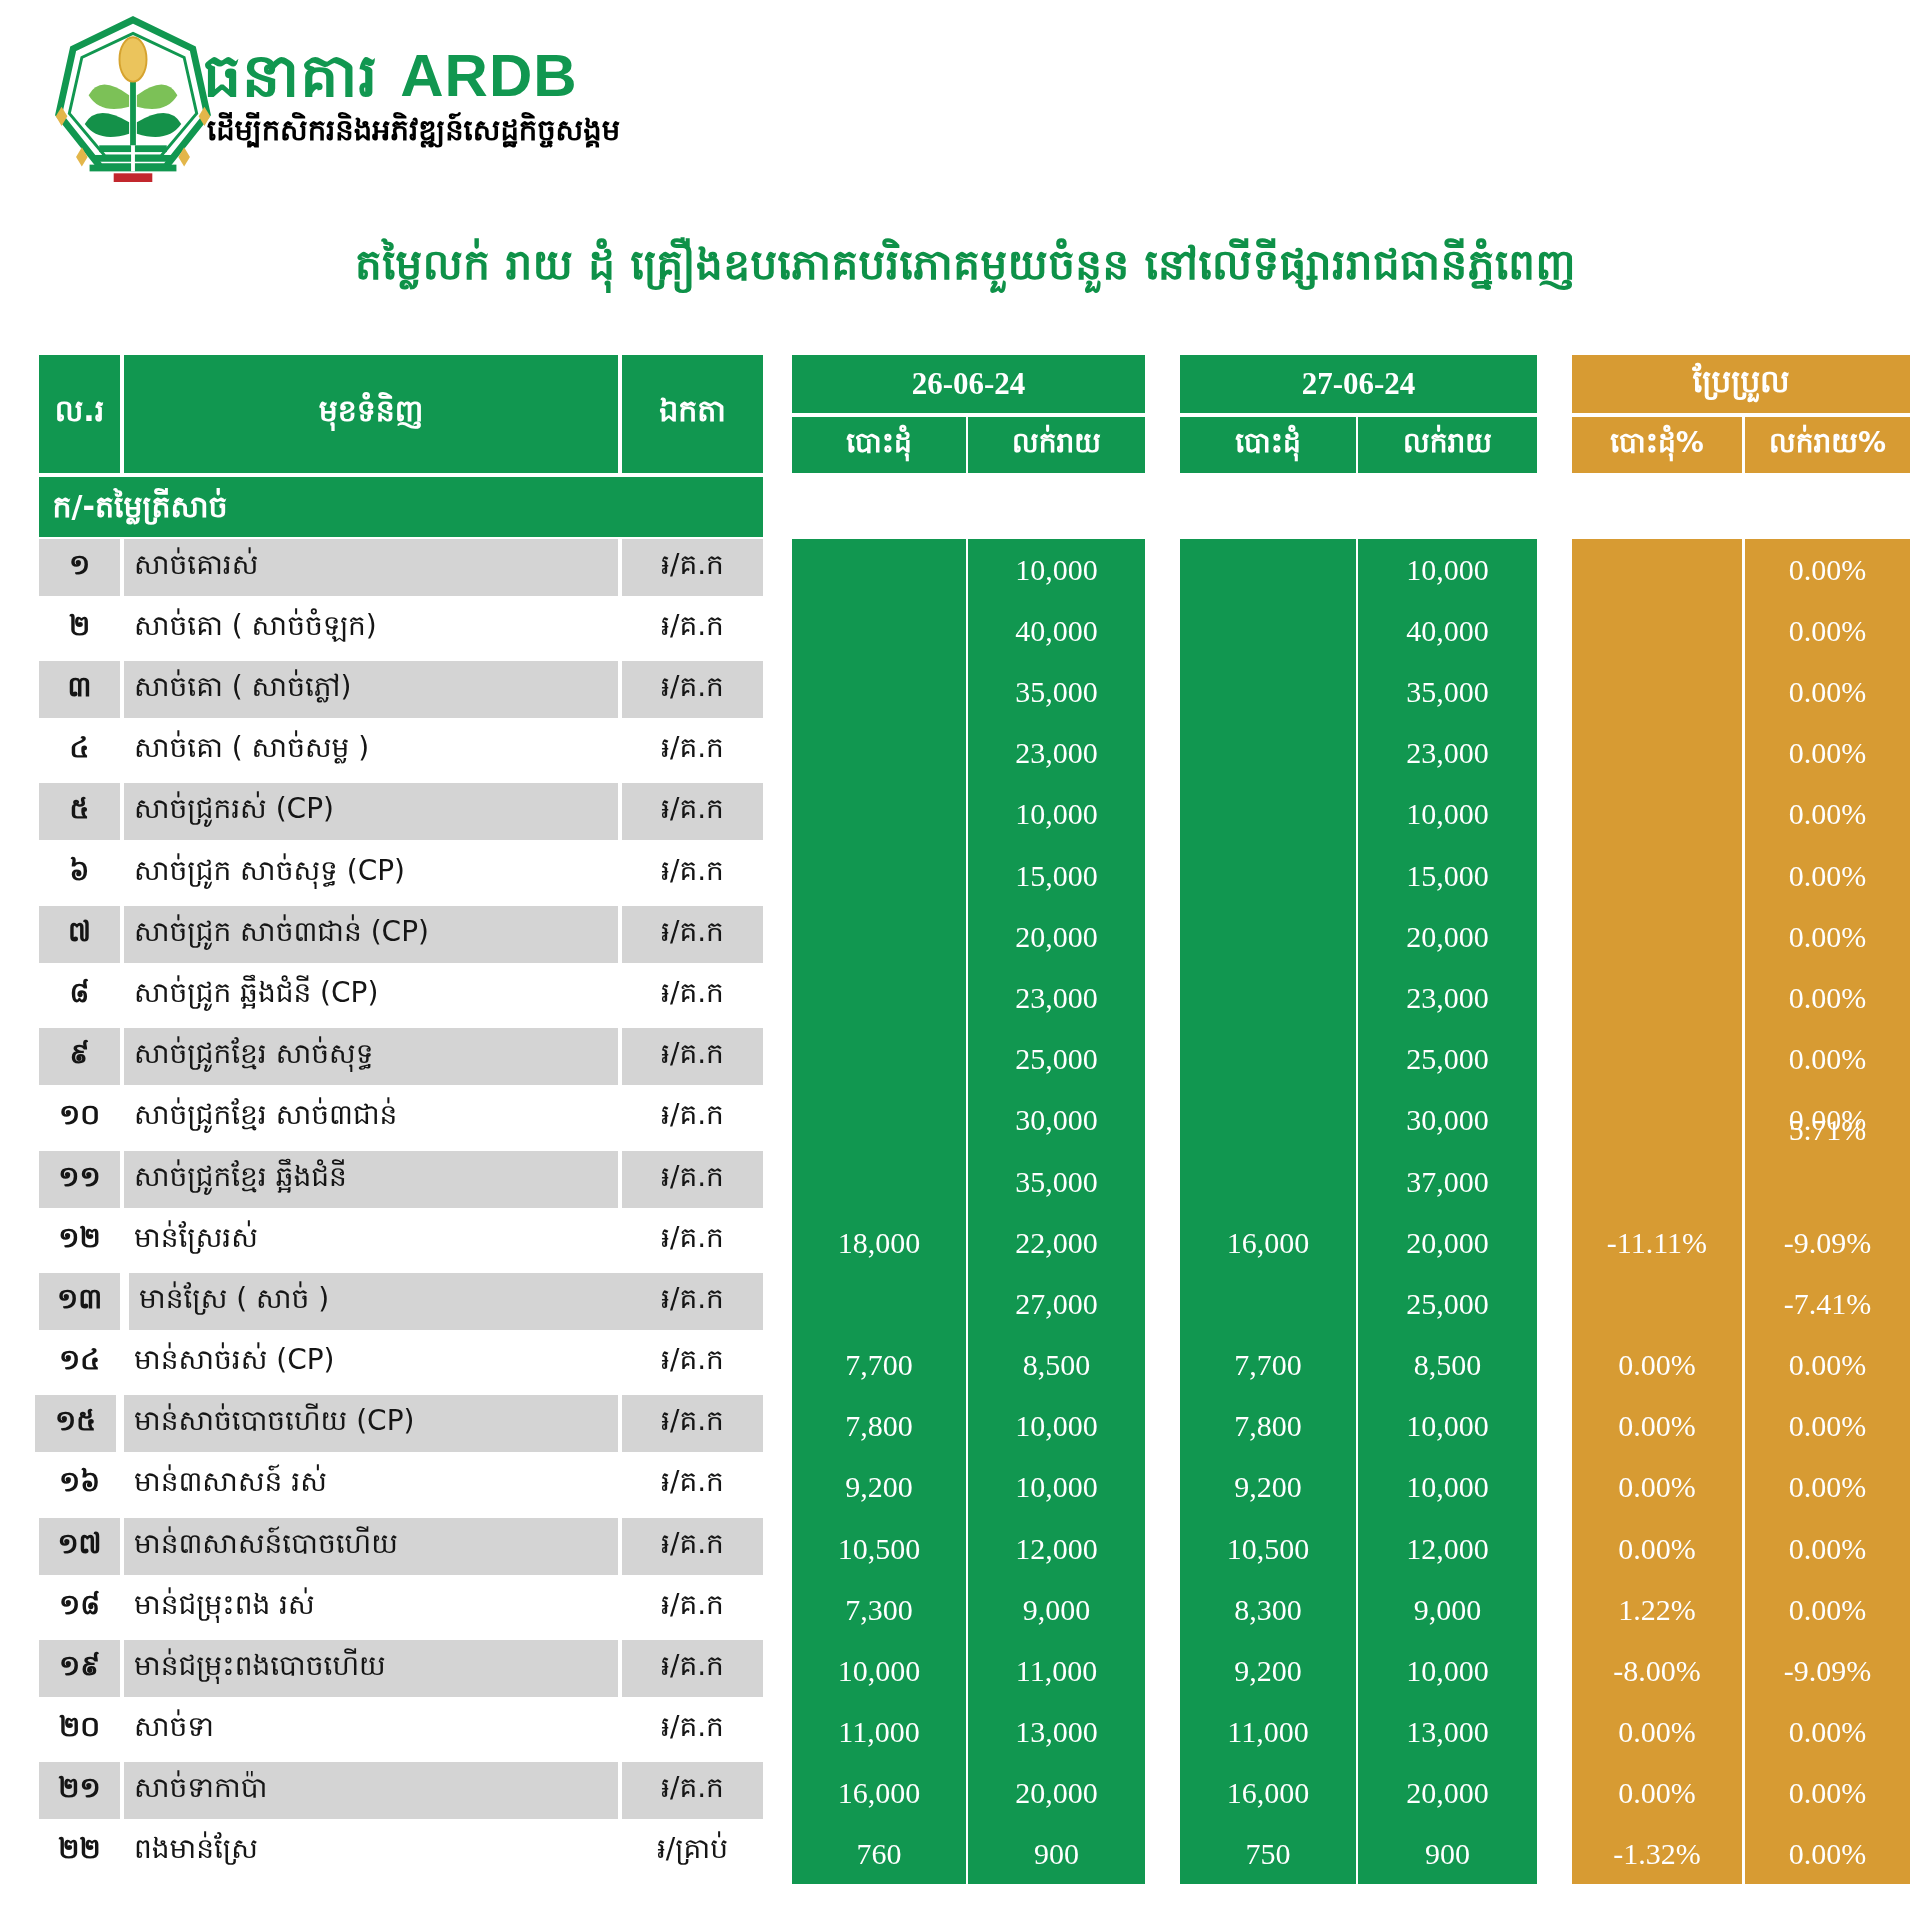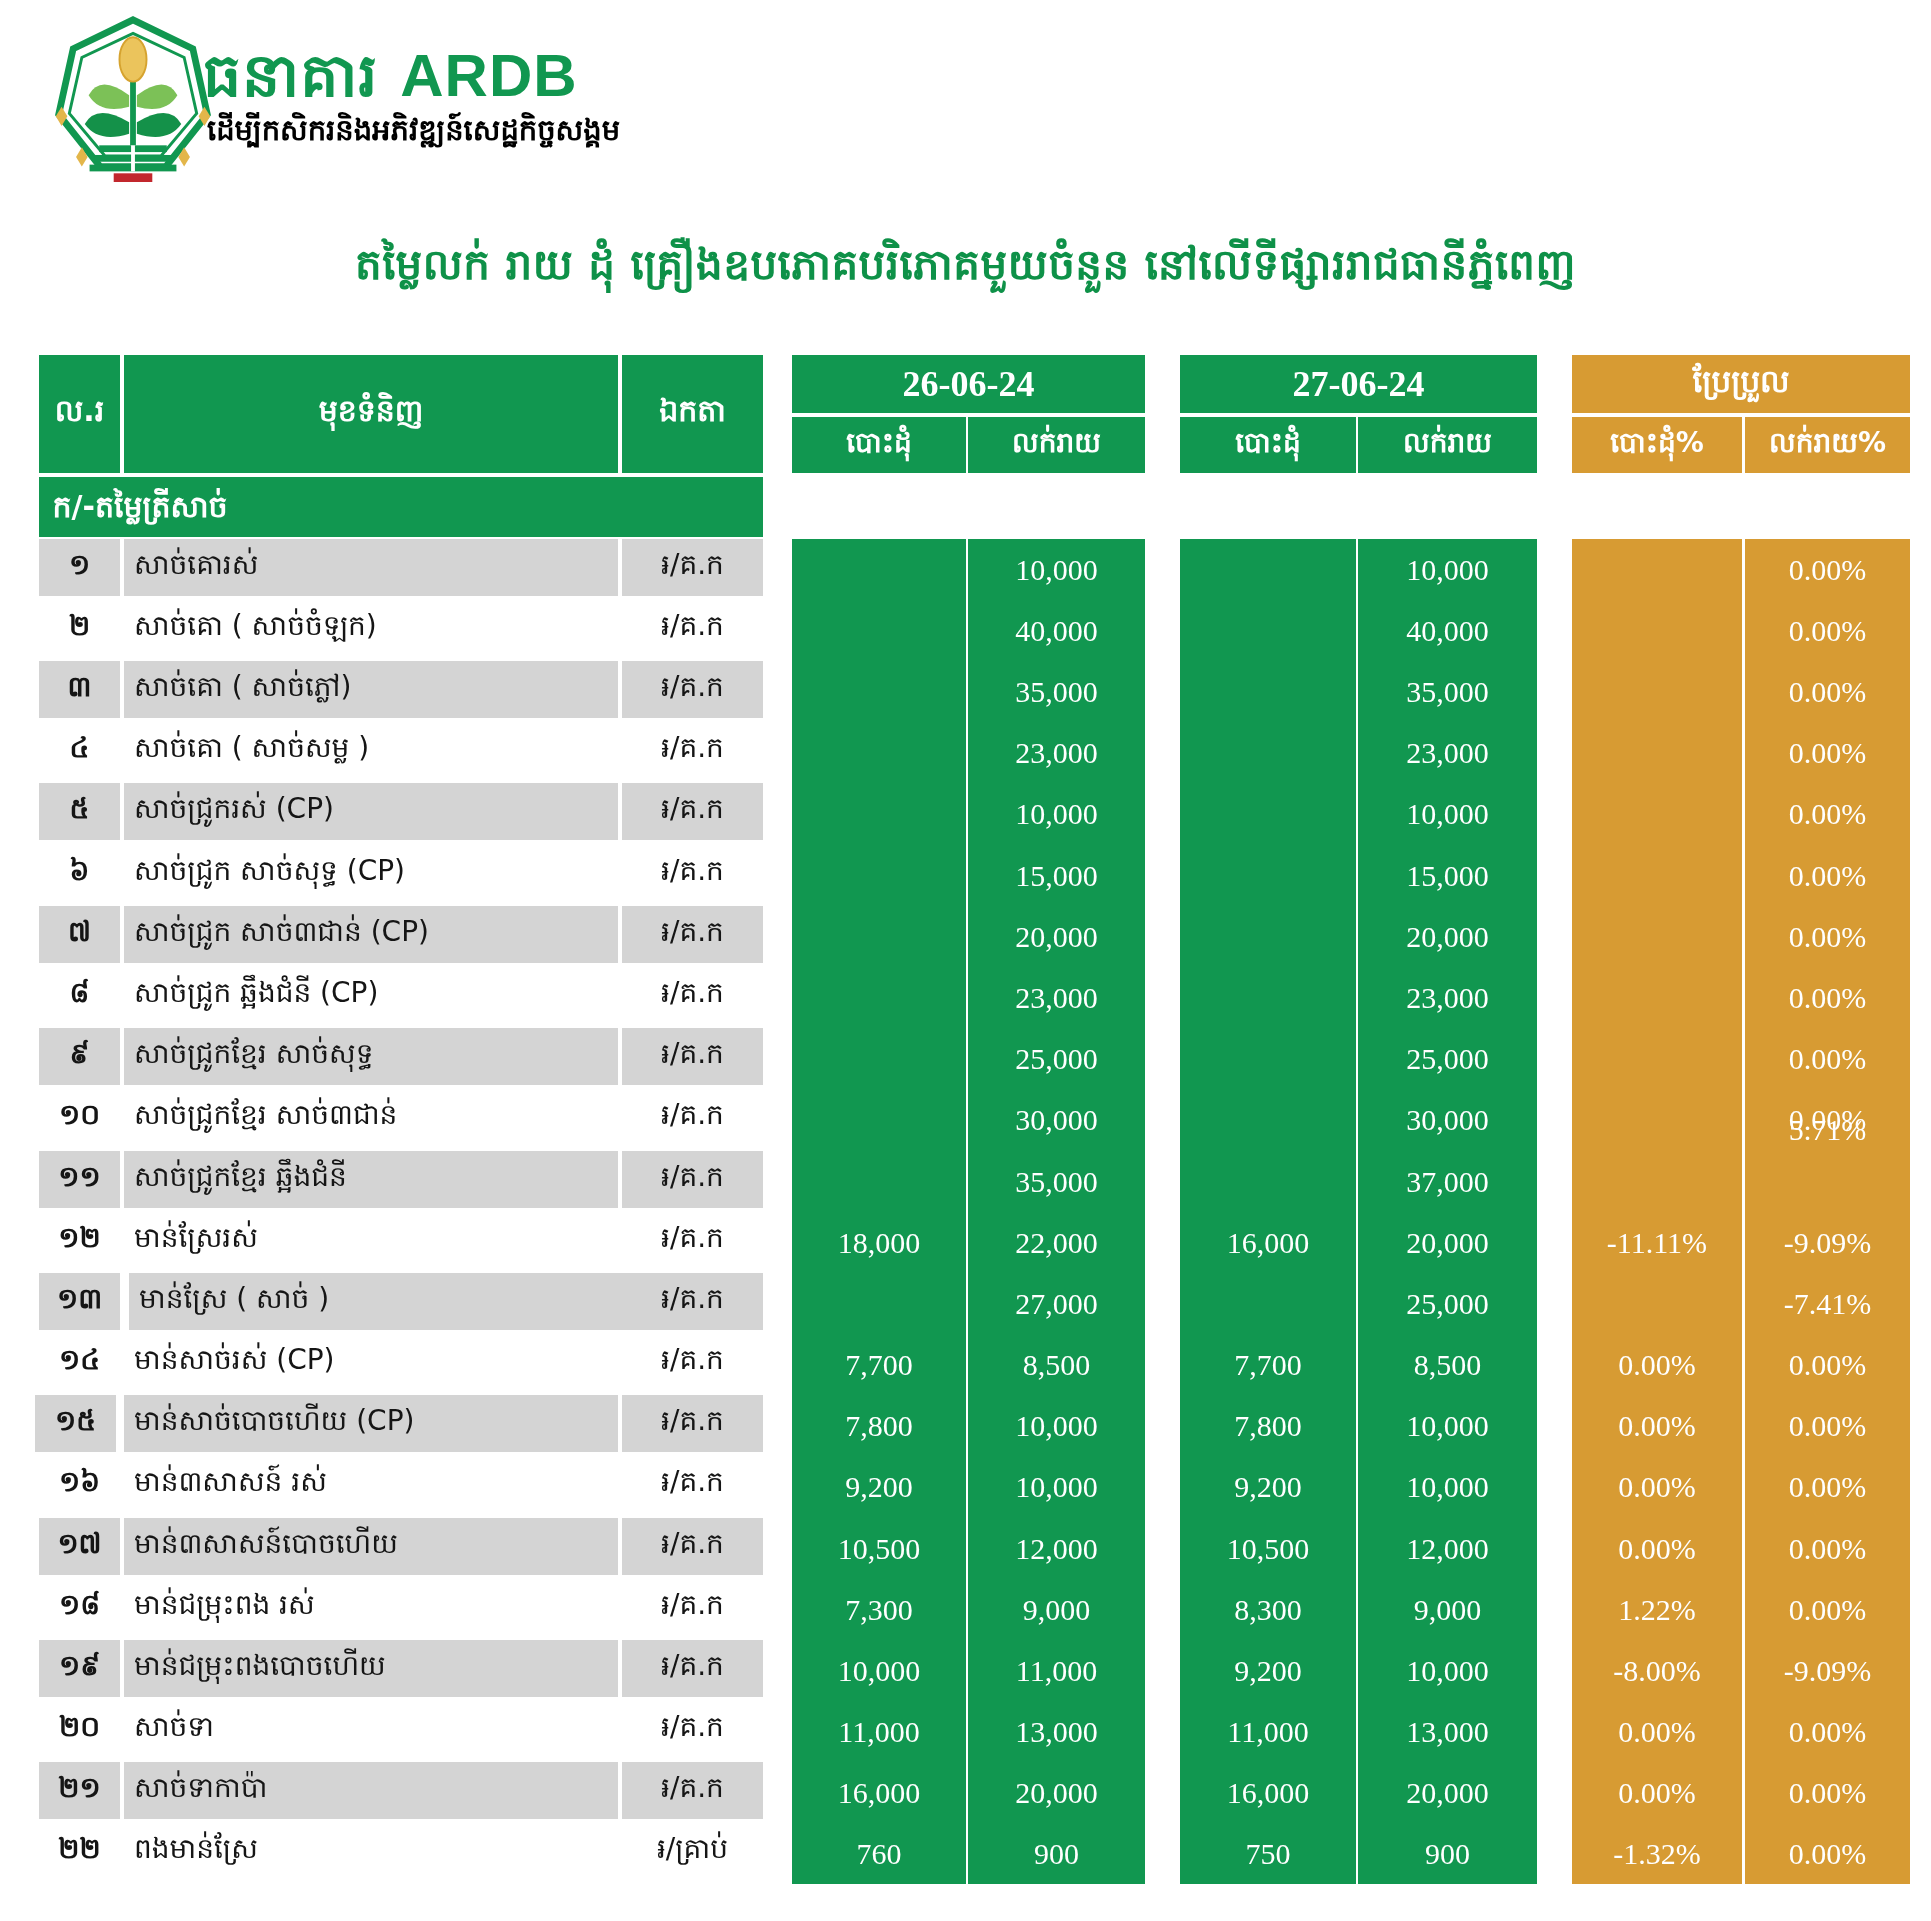--- a/index.html
+++ b/index.html
@@ -29,21 +29,21 @@
     position:absolute;top:355px;height:118px;display:flex;align-items:center;justify-content:center;
     font-size:30px;font-weight:bold;text-align:center;
   }
   #hdr-no{left:39px;width:81px;}
   #hdr-prod{left:124px;width:494px;}
   #hdr-unit{left:622px;width:141px;}
   .ghead{
     position:absolute;top:355px;height:58px;display:flex;align-items:center;justify-content:center;
     font-weight:bold;
   }
-  .ghead.date{font-family:"Liberation Serif",serif;font-size:36px;}
+  .ghead.date{font-family:"Liberation Serif",serif;font-size:31px;}
   #ghead-1{left:792px;width:353px;}
   #ghead-2{left:1180px;width:357px;}
   #ghead-3{left:1572px;width:338px;font-size:31px;}
   .sub{
     position:absolute;top:417px;height:56px;display:flex;align-items:center;justify-content:center;
     font-size:28px;font-weight:bold;
   }
   #sub-1a{left:792px;width:174px;}  #sub-1b{left:968px;width:177px;}
   #sub-2a{left:1180px;width:176px;} #sub-2b{left:1358px;width:179px;}
   #sub-3a{left:1572px;width:170px;} #sub-3b{left:1745px;width:165px;}

